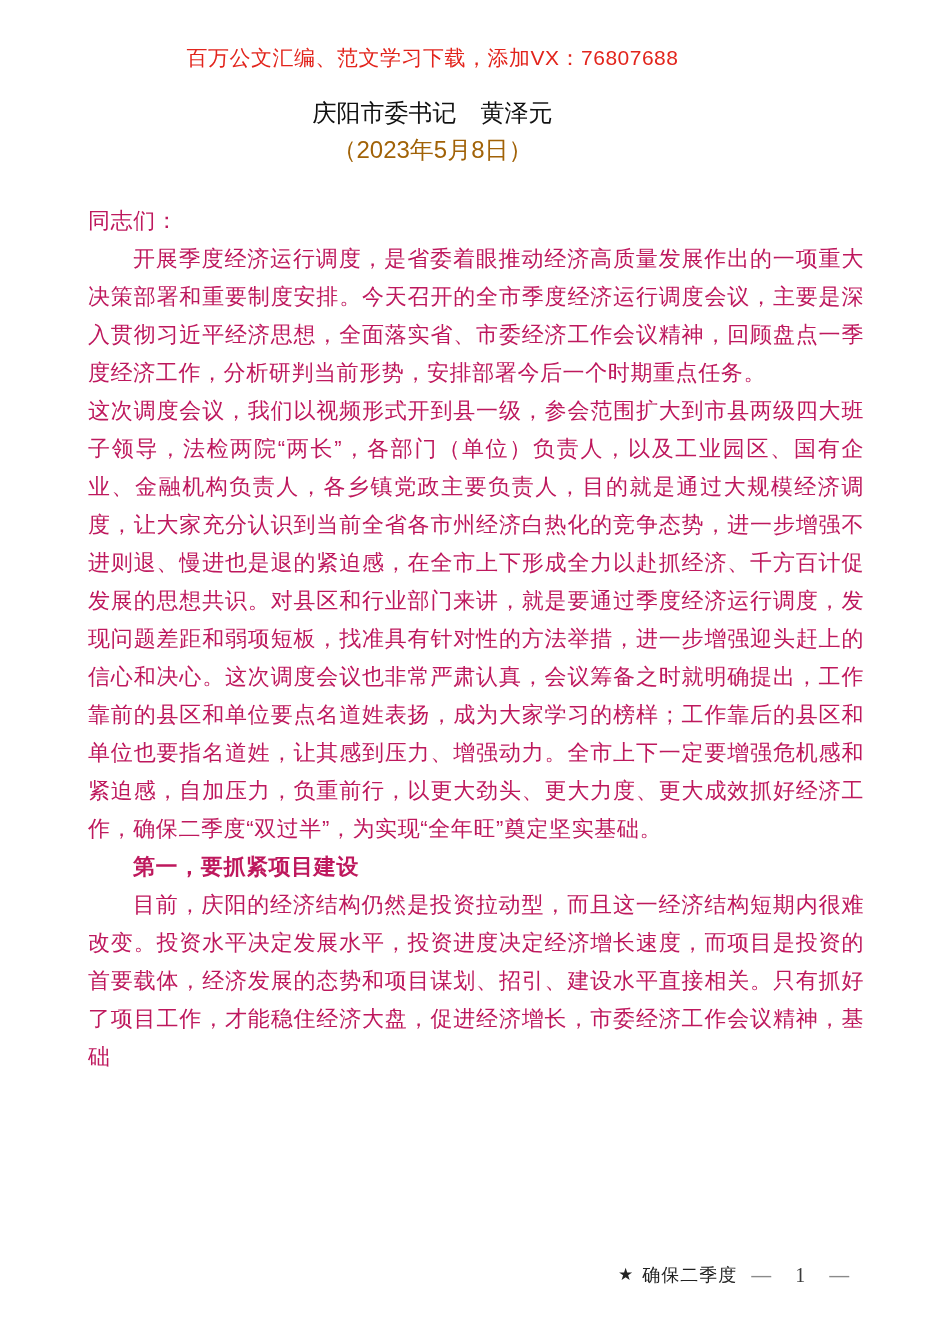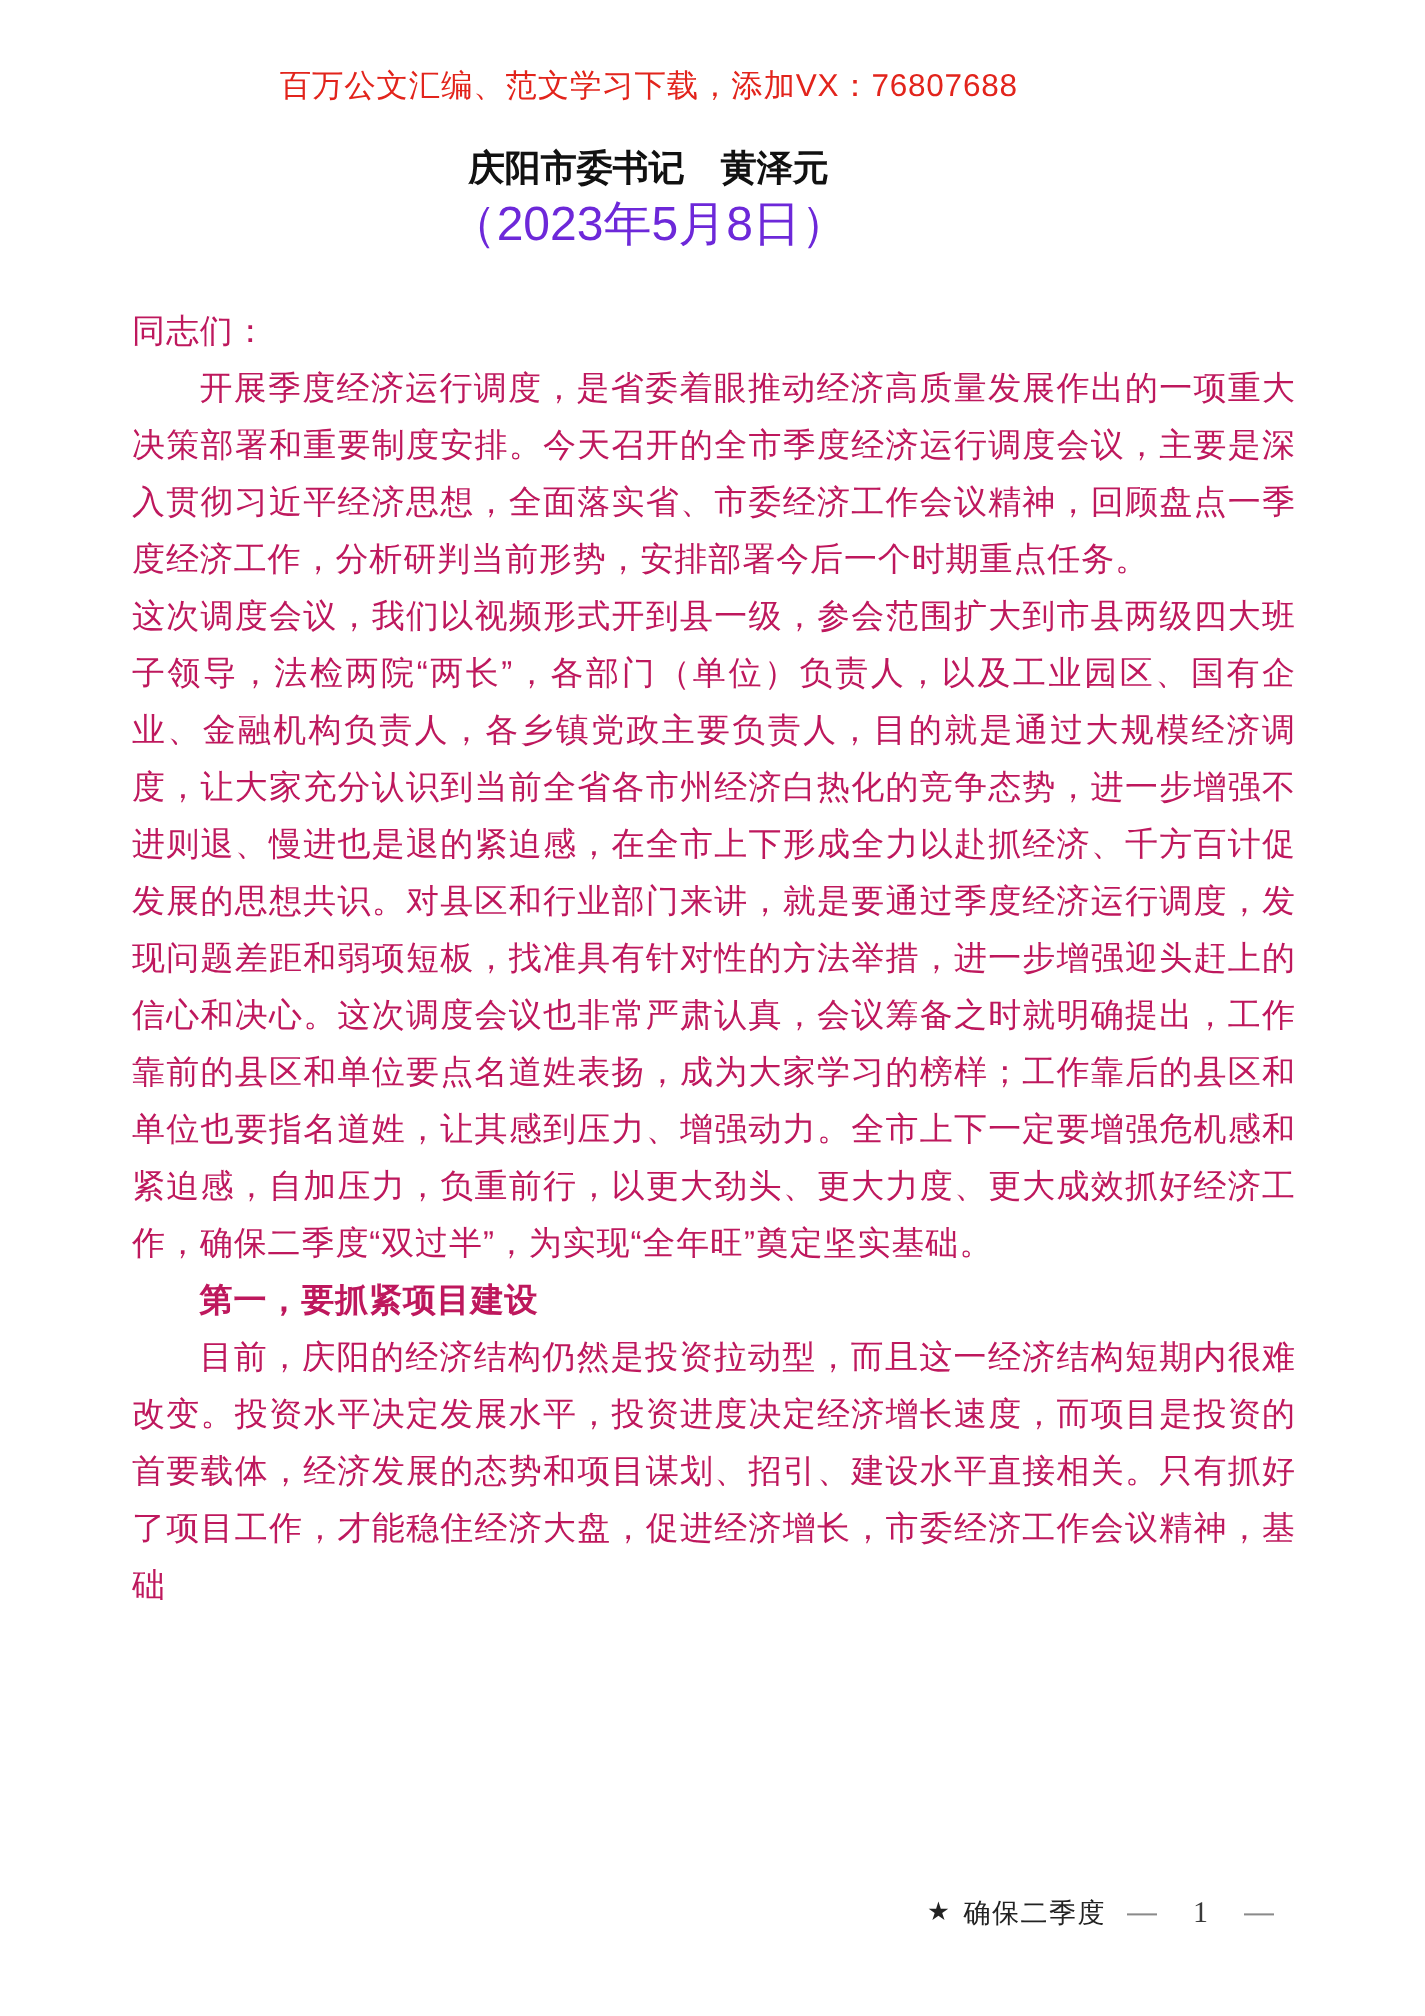--- a/index.html
+++ b/index.html
@@ -19,27 +19,27 @@
     text-align: center;
     font-size: 21px; line-height: 23px;
     letter-spacing: 0.5px;
     font-weight: 500;
   }
   .doc-title {
     position: absolute; top: 99px; left: 0; width: 100%;
     text-align: center;
     font-size: 24px; line-height: 27px;
     color: #111111;
-    font-weight: 700;
+    font-weight: 400;
   }
   .doc-date {
     position: absolute; top: 136px; left: 0; width: 100%;
     text-align: center;
-    font-size: 32px; line-height: 27px;
-    color: #6d28d9;
+    font-size: 24px; line-height: 27px;
+    color: #a16207;
     font-weight: 500;
   }
   .body-text {
     position: absolute; top: 202px; left: 88px; width: 776px;
     font-size: 22px; line-height: 38px;
     letter-spacing: 0.6px;
     color: #be185d;
   }
   .para { text-align: justify; }
   .para.indent { text-indent: 45px; }

